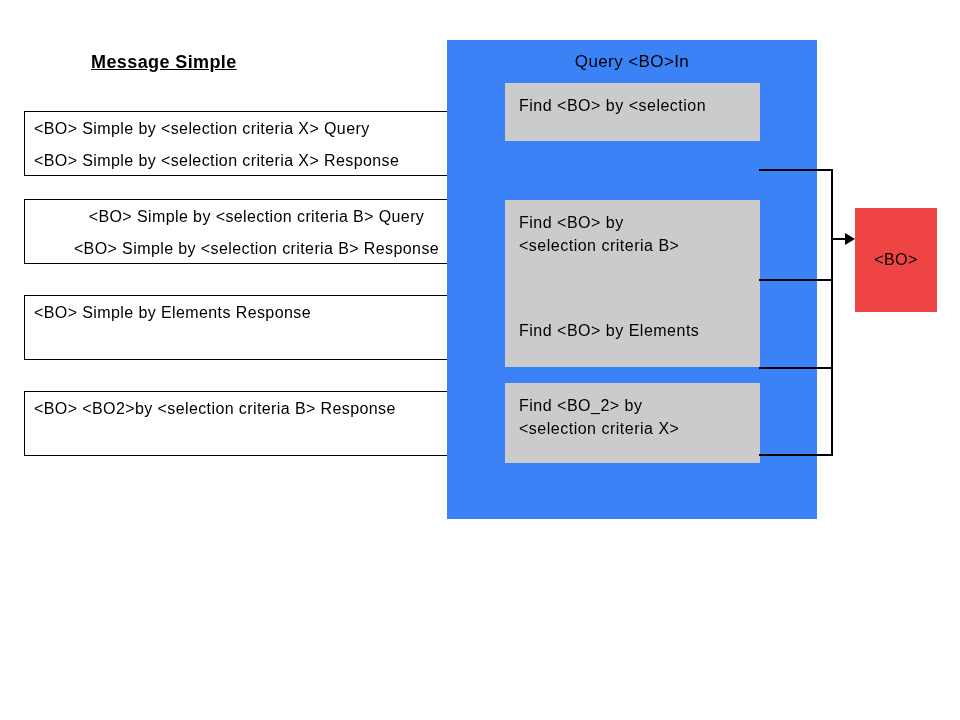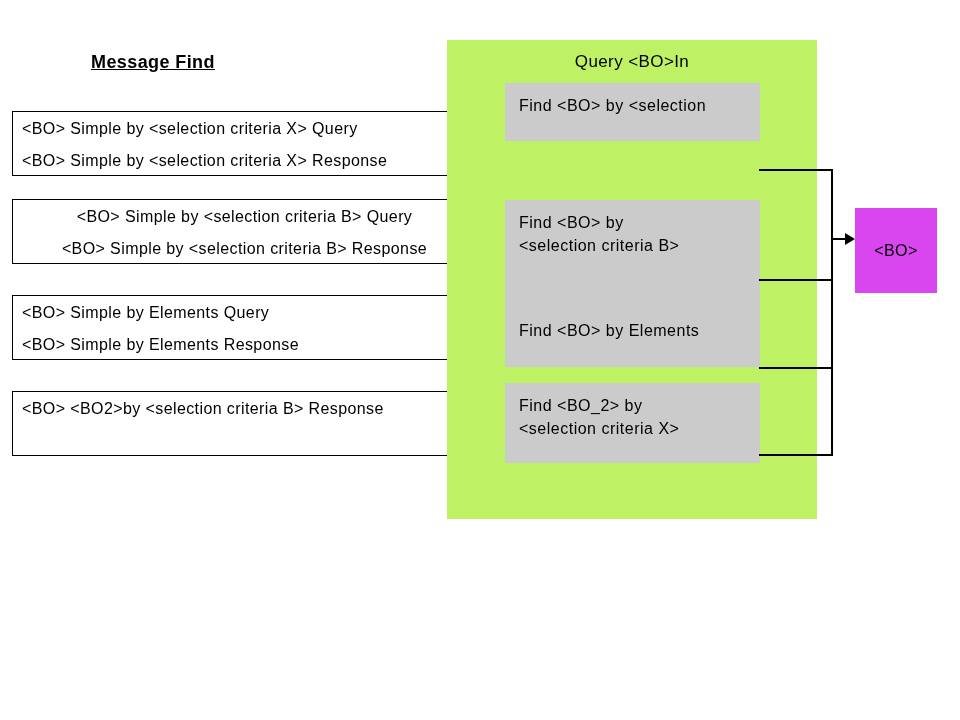--- a/index.html
+++ b/index.html
@@ -22,21 +22,21 @@
     left: 91px;
     top: 52px;
     font-size: 18px;
     font-weight: bold;
     text-decoration: underline;
     letter-spacing: 0.4px;
     white-space: nowrap;
   }
   .msg-box {
     position: absolute;
-    left: 12px;
+    left: 24px;
     width: 456px;
     height: 65px;
     border: 1.5px solid #000000;
     background: #ffffff;
     box-sizing: border-box;
     padding: 1px 0 0 9px;
     overflow: hidden;
   }
   .msg-box .line {
     line-height: 32px;
@@ -49,21 +49,21 @@
   #msg-box-2 { top: 295px; }
   #msg-box-3 { top: 391px; }
 
   
   .query-panel {
     position: absolute;
     left: 447px;
     top: 40px;
     width: 370px;
     height: 479px;
-    background: #bef264;
+    background: #3b82f6;
   }
   .query-panel-title {
     position: absolute;
     top: 12px;
     left: 0;
     width: 100%;
     text-align: center;
     font-size: 17px;
     letter-spacing: 0.4px;
     white-space: nowrap;
@@ -126,46 +126,45 @@
     border-bottom: 6px solid transparent;
     border-left: 10px solid #000000;
   }
 
   
   .target-box {
     position: absolute;
     left: 855px;
     top: 208px;
     width: 82px;
-    height: 85px;
-    background: #d946ef;
+    height: 104px;
+    background: #ef4444;
     display: flex;
     align-items: center;
     justify-content: center;
     font-size: 16px;
     letter-spacing: 0.4px;
   }
 </style>
 </head>
 <body>
 
 <div class="stage">
 
-  <div class="mt-title">Message Find</div>
+  <div class="mt-title">Message Simple</div>
 
   <div class="msg-box" id="msg-box-0">
     <div class="line">&lt;BO&gt; Simple by &lt;selection criteria X&gt; Query</div>
     <div class="line">&lt;BO&gt; Simple by &lt;selection criteria X&gt; Response</div>
   </div>
   <div class="msg-box" id="msg-box-1">
     <div class="line">&lt;BO&gt; Simple by &lt;selection criteria B&gt; Query</div>
     <div class="line">&lt;BO&gt; Simple by &lt;selection criteria B&gt; Response</div>
   </div>
   <div class="msg-box" id="msg-box-2">
-    <div class="line">&lt;BO&gt; Simple by Elements Query</div>
     <div class="line">&lt;BO&gt; Simple by Elements Response</div>
   </div>
   <div class="msg-box" id="msg-box-3">
     <div class="line">&lt;BO&gt; &lt;BO2&gt;by &lt;selection criteria B&gt; Response</div>
   </div>
 
   <div class="query-panel">
     <div class="query-panel-title">Query &lt;BO&gt;In</div>
 
     <div class="find-box" id="find-box-0">

